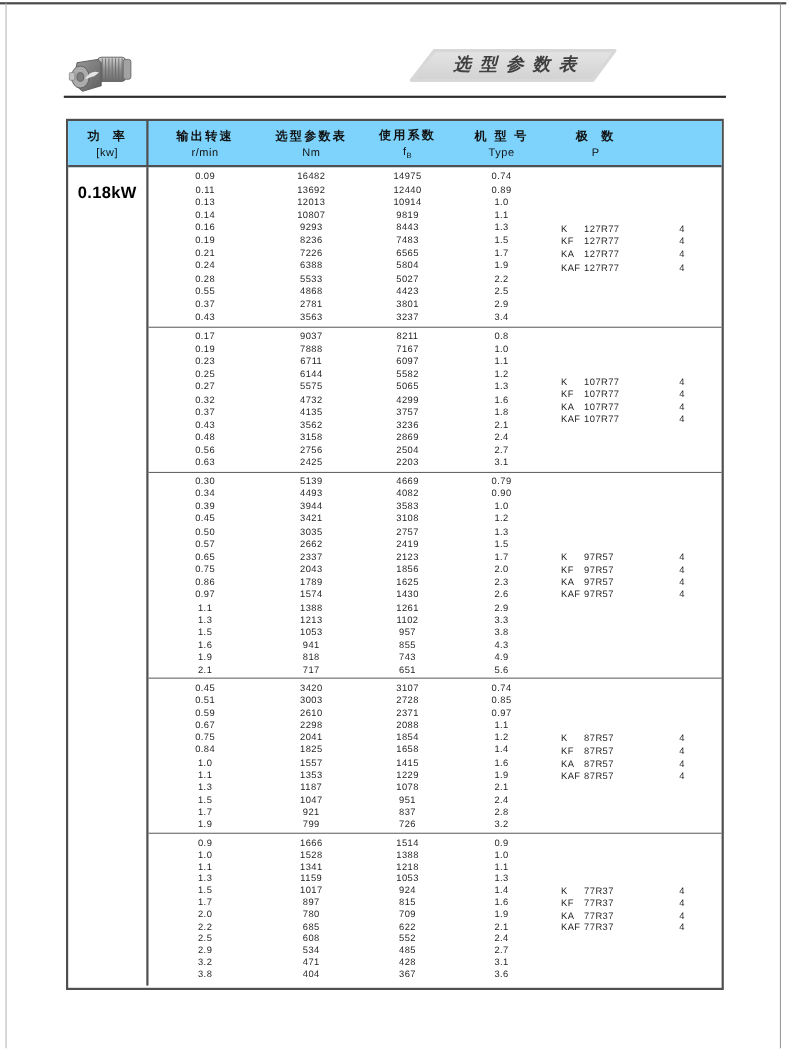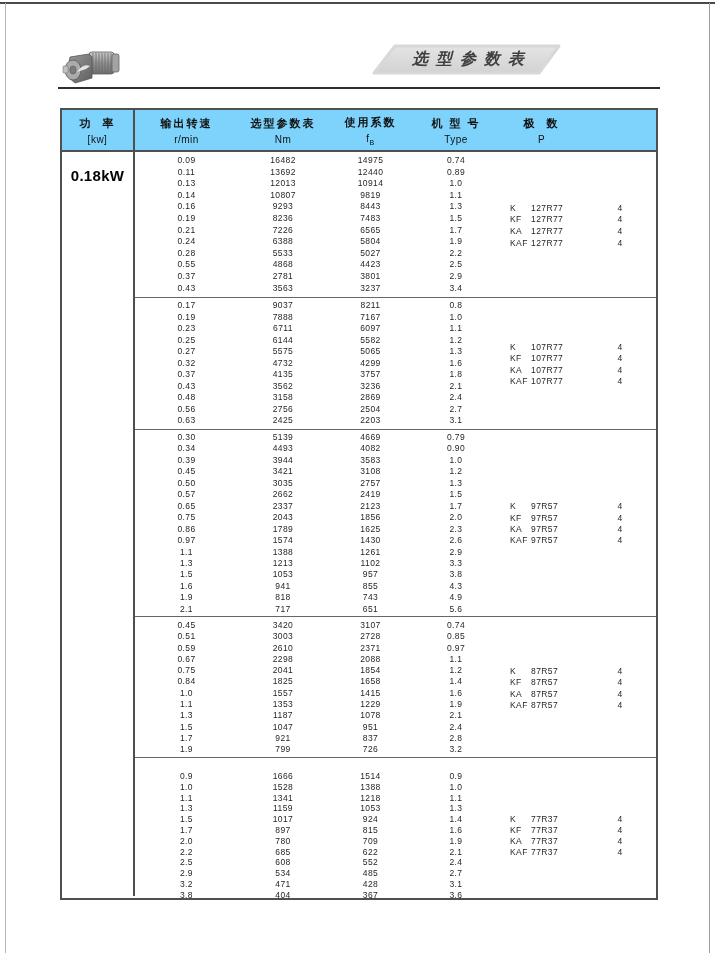--- a/index.html
+++ b/index.html
@@ -44,21 +44,21 @@
   .power-col { width:73px; border-right:2px solid #4f4f4f; text-align:center; }
   .power-value { margin-top:15px; font-size:15px; font-weight:bold; letter-spacing:0.3px; color:#000; }
   .blocks-area { width:521px; display:flex; flex-direction:column; }
 
   .block { display:grid; grid-template-columns:103px 90px 85px 86px 85px 72px; }
   .block + .block { border-top:1px solid #666; }
   .block-1 { height:145px; --lh:11.6px;  padding-top:3px; }
   .block-2 { height:132px; --lh:11.5px;  padding-top:2px; }
   .block-3 { height:187px; --lh:11.45px; padding-top:2px; }
   .block-4 { height:141px; --lh:11.3px;  padding-top:3px; }
-  .block-5 { height:135px; --lh:10.8px;  padding-top:13px; }
+  .block-5 { height:135px; --lh:10.8px;  padding-top:3px; }
 
   .bcol { font-size:8.5px; letter-spacing:0.4px; }
   .bcell { line-height:var(--lh); text-align:center; white-space:nowrap; }
   .c-models { display:flex; align-items:center; }
   .c-poles  { display:flex; align-items:center; }
   .models-inner { width:100%; }
   .model-line { line-height:var(--lh); padding-left:11px; white-space:nowrap; }
   .model-line .series { display:inline-block; width:21px; }
   .pole-line { line-height:var(--lh); text-align:center; }
 </style>

